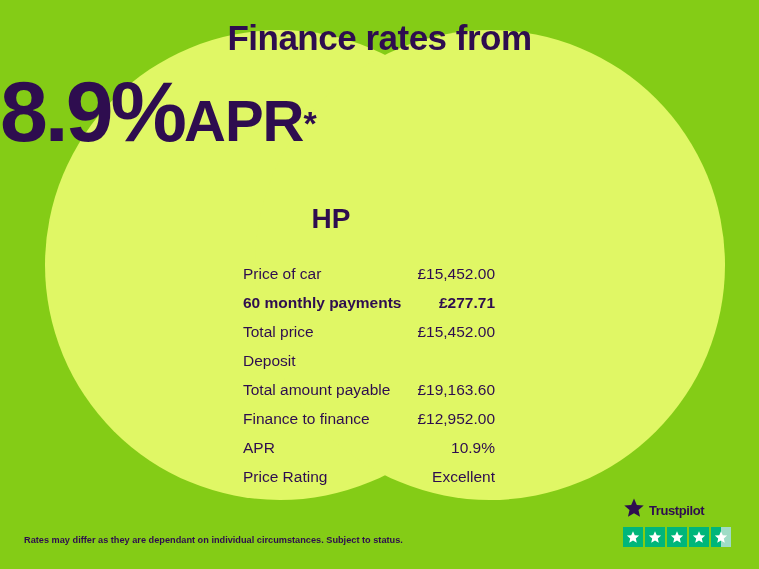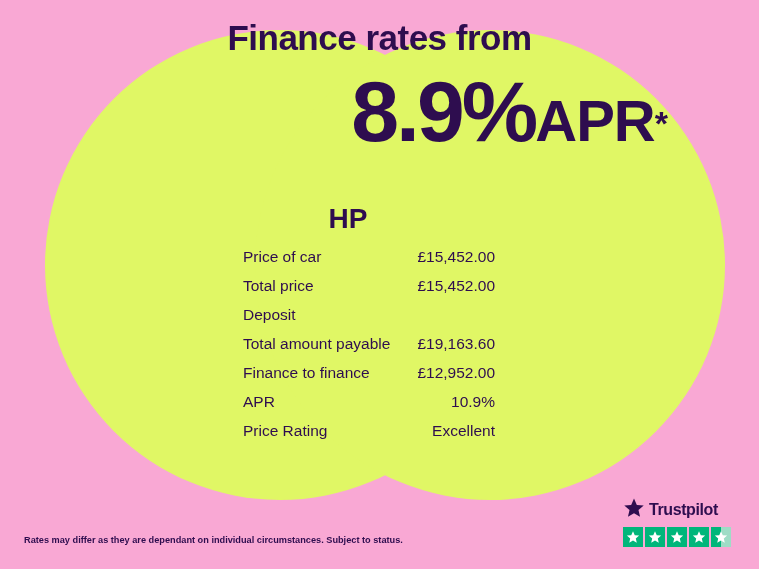--- a/index.html
+++ b/index.html
@@ -10,21 +10,21 @@
     width: 759px;
     height: 569px;
     font-family: "Liberation Sans", sans-serif;
     background: #f2fbb0;
     overflow: hidden;
   }
   .canvas {
     position: relative;
     width: 759px;
     height: 569px;
-    background: #f9a8d4;
+    background: #84cc16;
     overflow: hidden;
   }
   .blob {
     position: absolute;
     background: #e0f765;
     border-radius: 50%;
   }
   .blob-left {
     width: 470px;
     height: 470px;
@@ -52,24 +52,23 @@
     color: #2e0d4f;
     font-size: 35px;
     font-weight: bold;
     letter-spacing: -0.5px;
   }
   .rate-row {
     position: absolute;
     top: 62px;
     left: 0;
     width: 644px;
-    text-align: right;
+    text-align: left;
     color: #2e0d4f;
     white-space: nowrap;
-    padding-left: 24px;
   }
   .rate-big {
     font-size: 86px;
     font-weight: bold;
     letter-spacing: -3px;
     vertical-align: baseline;
   }
   .rate-apr {
     font-size: 58px;
     font-weight: bold;
@@ -83,25 +82,24 @@
   }
   .plan-title {
     position: absolute;
     top: 203px;
     left: 0;
     width: 662px;
     text-align: center;
     color: #2e0d4f;
     font-size: 28px;
     font-weight: bold;
-    padding-left: 17px;
   }
   .table {
     position: absolute;
-    top: 244px;
+    top: 261px;
     left: 243px;
     width: 252px;
   }
   .trow {
     display: flex;
     justify-content: space-between;
     align-items: baseline;
     color: #2e0d4f;
     font-size: 15.5px;
     line-height: 26px;
@@ -136,21 +134,21 @@
     width: 112px;
   }
   .tp-top {
     display: flex;
     align-items: center;
     gap: 4px;
     margin-bottom: 4px;
   }
   .tp-name {
     color: #2e0d4f;
-    font-size: 16px;
+    font-size: 13px;
     font-weight: bold;
     letter-spacing: -0.4px;
   }
   .tp-stars {
     display: flex;
     gap: 2px;
   }
   .tp-star {
     width: 20px;
     height: 20px;
@@ -178,20 +176,24 @@
     <div class="rate-row">
       <span class="rate-big">8.9%</span><span class="rate-apr">APR</span><span class="rate-star">*</span>
     </div>
 
     <div class="plan-title">HP</div>
 
     <div class="table">
       <div class="trow">
         <span class="tlabel">Price of car</span>
         <span class="tvalue">£15,452.00</span>
+      </div>
+      <div class="trow bold">
+        <span class="tlabel">60 monthly payments</span>
+        <span class="tvalue">£277.71</span>
       </div>
       <div class="trow">
         <span class="tlabel">Total price</span>
         <span class="tvalue">£15,452.00</span>
       </div>
       <div class="trow">
         <span class="tlabel">Deposit</span>
       </div>
       <div class="trow">
         <span class="tlabel">Total amount payable</span>

